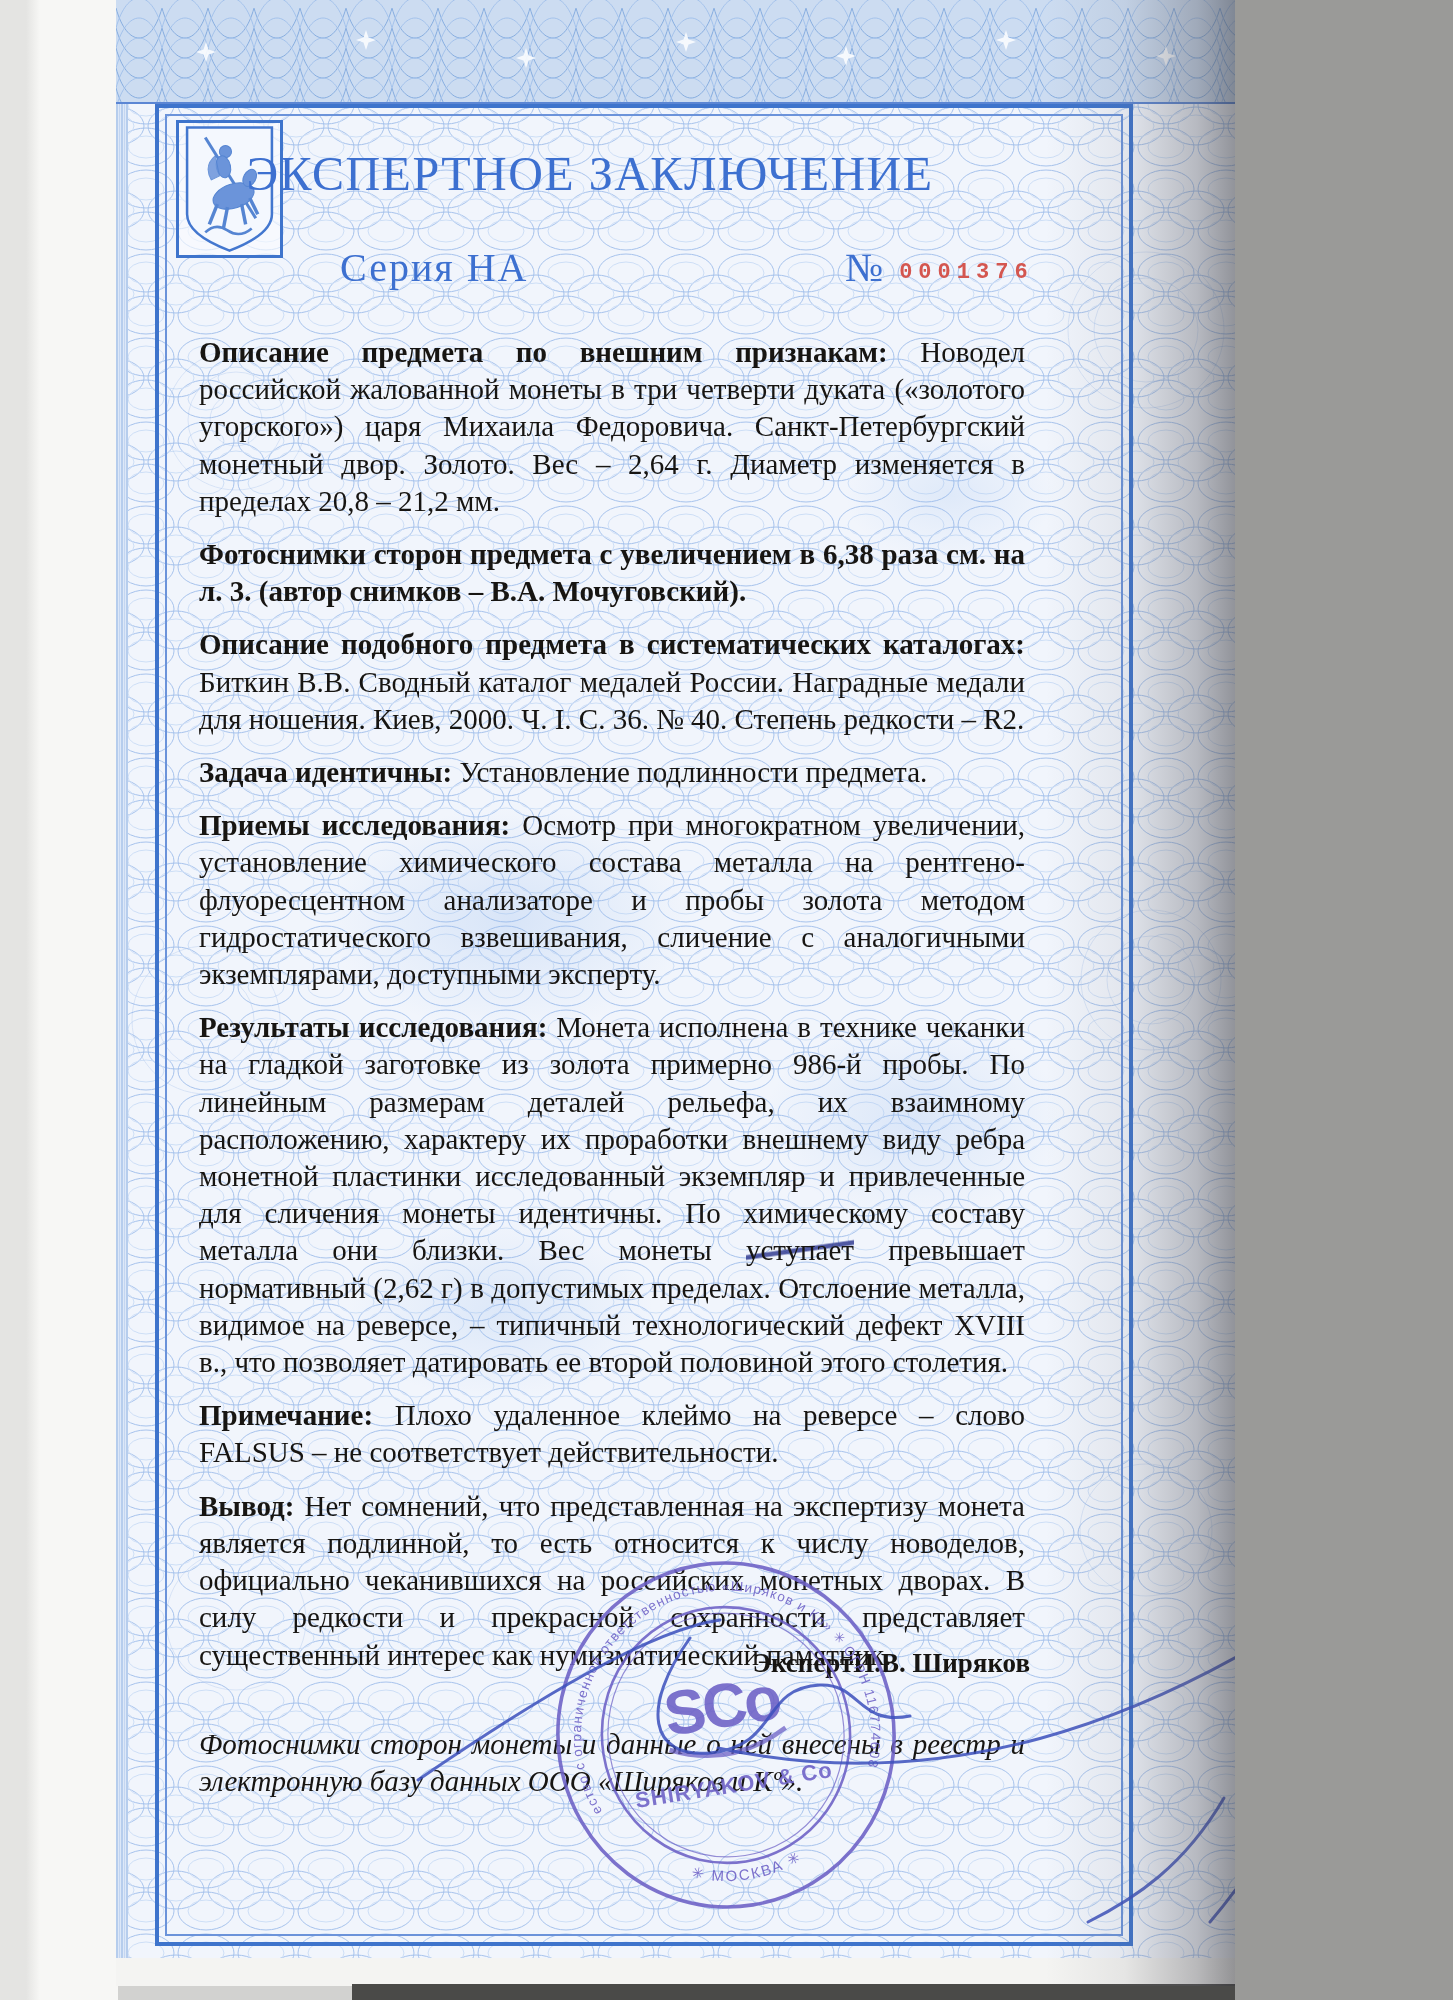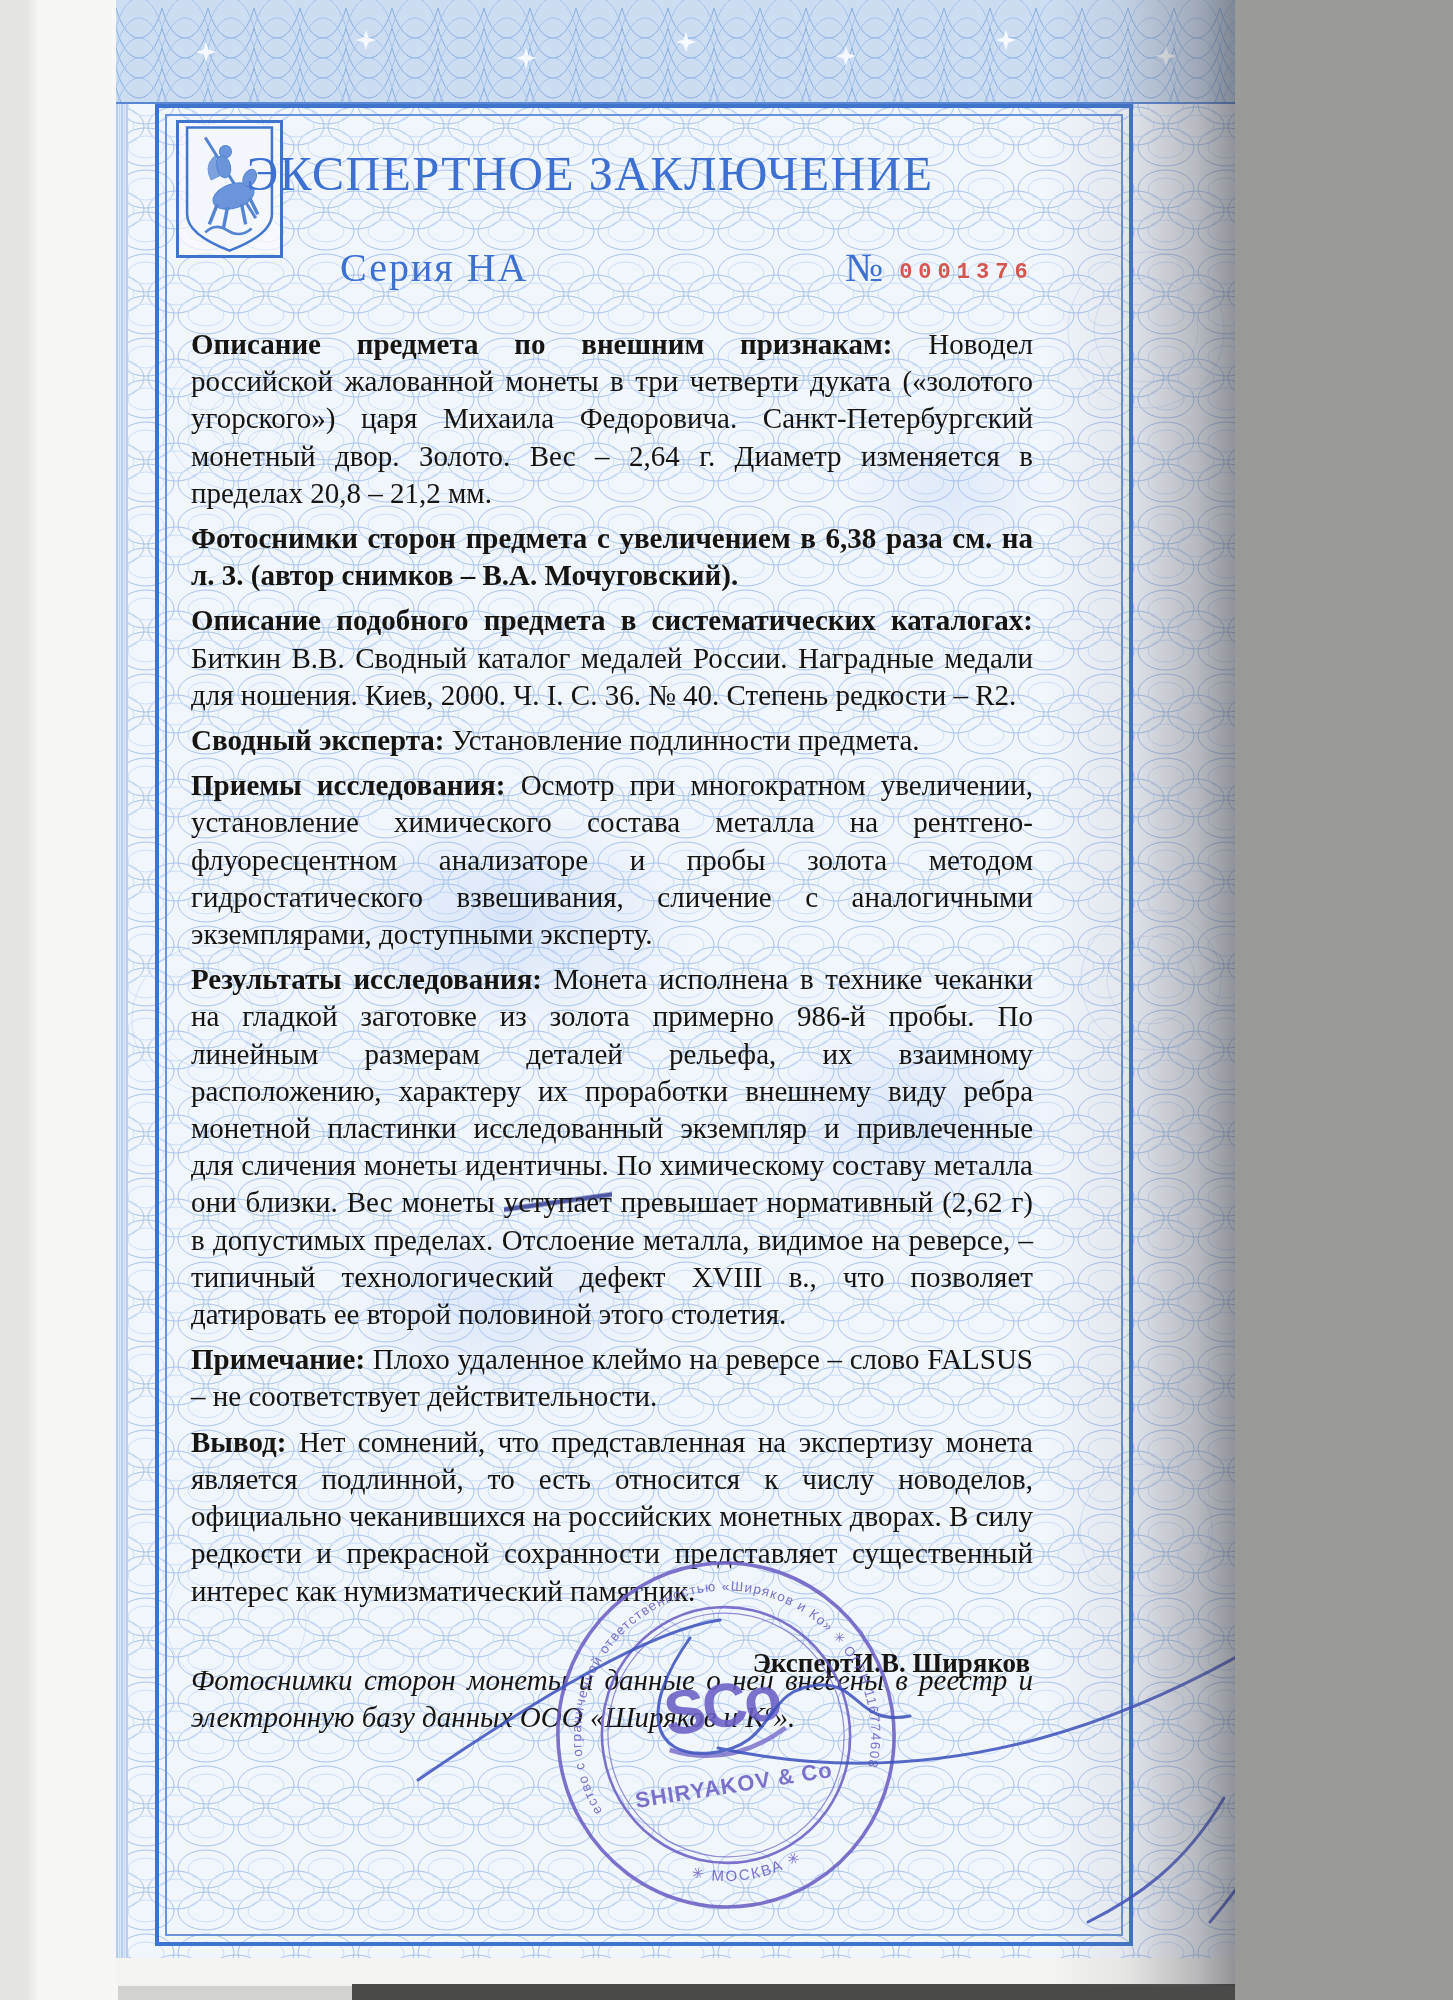--- a/index.html
+++ b/index.html
@@ -21,21 +21,21 @@
   .arms svg{width:100%;height:100%;}
   .title{position:absolute;left:200px;top:146px;width:780px;text-align:center;
          font-size:48px;color:#3d70d0;letter-spacing:1.5px;white-space:nowrap;}
   .series{position:absolute;left:340px;top:244px;font-size:40px;color:#3d70d0;letter-spacing:2px;}
   .numwrap{position:absolute;left:845px;top:244px;}
   .numsign{font-size:40px;color:#3d70d0;}
   .numval{font-family:"Liberation Mono","DejaVu Sans Mono",monospace;font-weight:bold;
           font-size:22px;color:#d4564f;letter-spacing:6px;vertical-align:3px;margin-left:12px;}
   .content{position:absolute;left:183px;top:318px;width:858px;font-size:29px;
            line-height:37.2px;text-align:justify;color:#171512;}
-  .content p{margin:8px;}
+  .content p{margin:16px;}
   .lbl{font-weight:bold;}
   .bold{font-weight:bold;}
   .gap{margin-top:52px !important;font-style:italic;}
   .struck{background:linear-gradient(172deg,transparent 43%,rgba(40,50,140,.8) 47%,rgba(40,50,140,.8) 53%,transparent 57%);}
   .footer{position:absolute;left:172px;top:1648px;width:858px;display:flex;
           justify-content:flex-end;font-weight:bold;font-size:27px;color:#171512;}
   .seal{position:absolute;left:540px;top:1548px;width:372px;height:374px;opacity:.88;}
   .sig{position:absolute;left:388px;top:1566px;width:960px;height:390px;}
   .gu{position:absolute;left:0;top:0;}
 </style>
@@ -160,21 +160,21 @@
     <p class="para">
       <span class="lbl">Описание предмета по внешним признакам:</span><span> Новодел российской жалованной монеты в три четверти дуката («золотого угорского») царя Михаила Федоровича. Санкт-Петербургский монетный двор. Золото. Вес – 2,64 г. Диаметр изменяется в пределах 20,8 – 21,2 мм.</span>
     </p>
     <p class="para bold">
       <span>Фотоснимки сторон предмета с увеличением в 6,38 раза см. на л. 3. (автор снимков – В.А. Мочуговский).</span>
     </p>
     <p class="para">
       <span class="lbl">Описание подобного предмета в систематических каталогах:</span><span> Биткин В.В. Сводный каталог медалей России. Наградные медали для ношения. Киев, 2000. Ч. I. С. 36. № 40. Степень редкости – R2.</span>
     </p>
     <p class="para">
-      <span class="lbl">Сводный эксперта:</span><span> Установление подлинности предмета.</span>
+      <span class="lbl">Задача идентичны:</span><span> Установление подлинности предмета.</span>
     </p>
     <p class="para">
       <span class="lbl">Приемы исследования:</span><span> Осмотр при многократном увеличении, установление химического состава металла на рентгено-флуоресцентном анализаторе и пробы золота методом гидростатического взвешивания, сличение с аналогичными экземплярами, доступными эксперту.</span>
     </p>
     <p class="para">
       <span class="lbl">Результаты исследования:</span><span> Монета исполнена в технике чеканки на гладкой заготовке из золота примерно 986-й пробы. По линейным размерам деталей рельефа, их взаимному расположению, характеру их проработки внешнему виду ребра монетной пластинки исследованный экземпляр и привлеченные для сличения монеты идентичны. По химическому составу металла они близки. Вес монеты </span><span class="struck">уступает</span><span> превышает нормативный (2,62 г) в допустимых пределах. Отслоение металла, видимое на реверсе, – типичный технологический дефект XVIII в., что позволяет датировать ее второй половиной этого столетия.</span>
     </p>
     <p class="para">
       <span class="lbl">Примечание:</span><span> Плохо удаленное клеймо на реверсе – слово FALSUS – не соответствует действительности.</span>
     </p>

